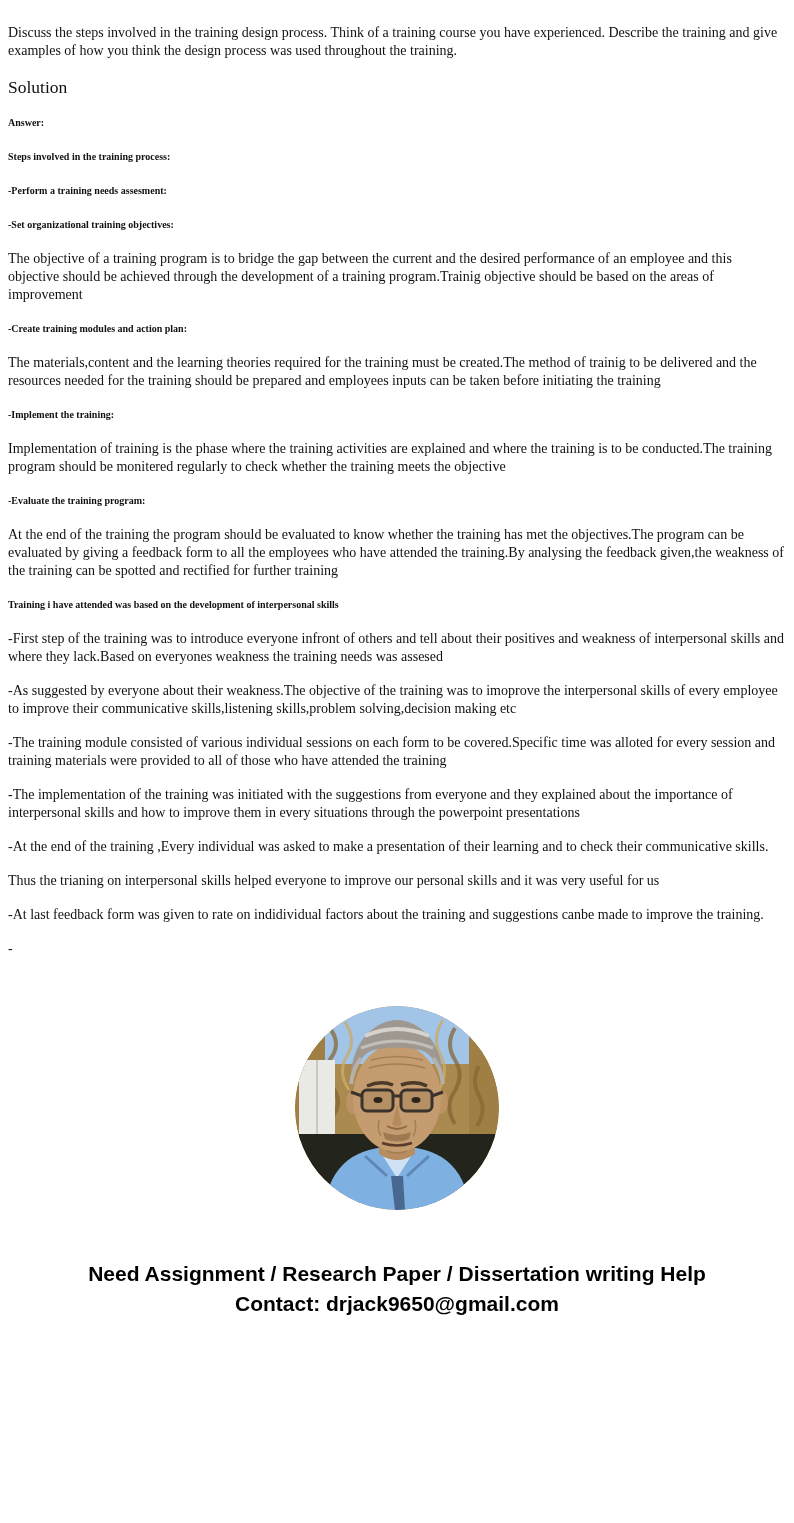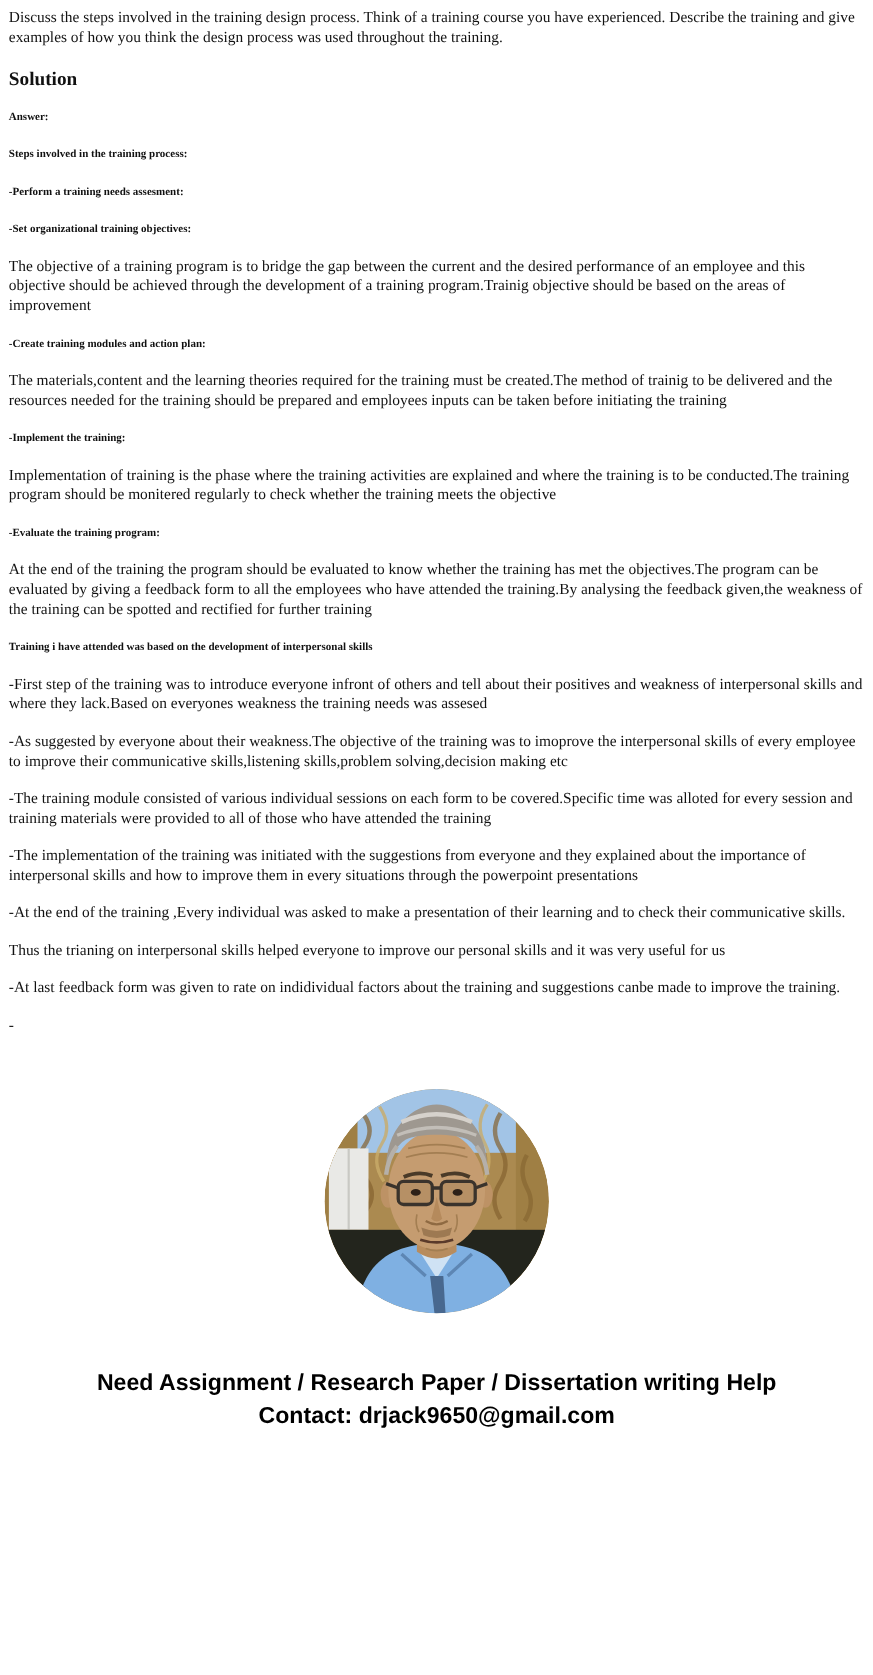--- a/index.html
+++ b/index.html
@@ -6,41 +6,41 @@
   html, body { background: #ffffff; }
   body {
     width: 794px;
     height: 1523px;
     overflow: hidden;
     font-family: "Liberation Serif", serif;
     color: #111111;
     position: relative;
   }
   .doc {
-    padding: 8px 8px 0 8px;
+    padding: 24px 8px 0 8px;
     width: 794px;
   }
   .para {
     font-size: 14px;
     line-height: 18px;
     margin-bottom: 16px;
     font-weight: 400;
   }
   .bold-head {
     font-size: 10px;
     line-height: 18px;
     margin-bottom: 16px;
     font-weight: 700;
   }
   .solution-head {
     font-size: 17.5px;
     line-height: 22px;
     margin-top: 14px;
     margin-bottom: 16px;
-    font-weight: 700;
+    font-weight: 400;
   }
   .portrait-wrap {
     margin-top: 48px;
     width: 100%;
     display: flex;
     justify-content: center;
   }
   .portrait-circle {
     width: 204px;
     height: 204px;

